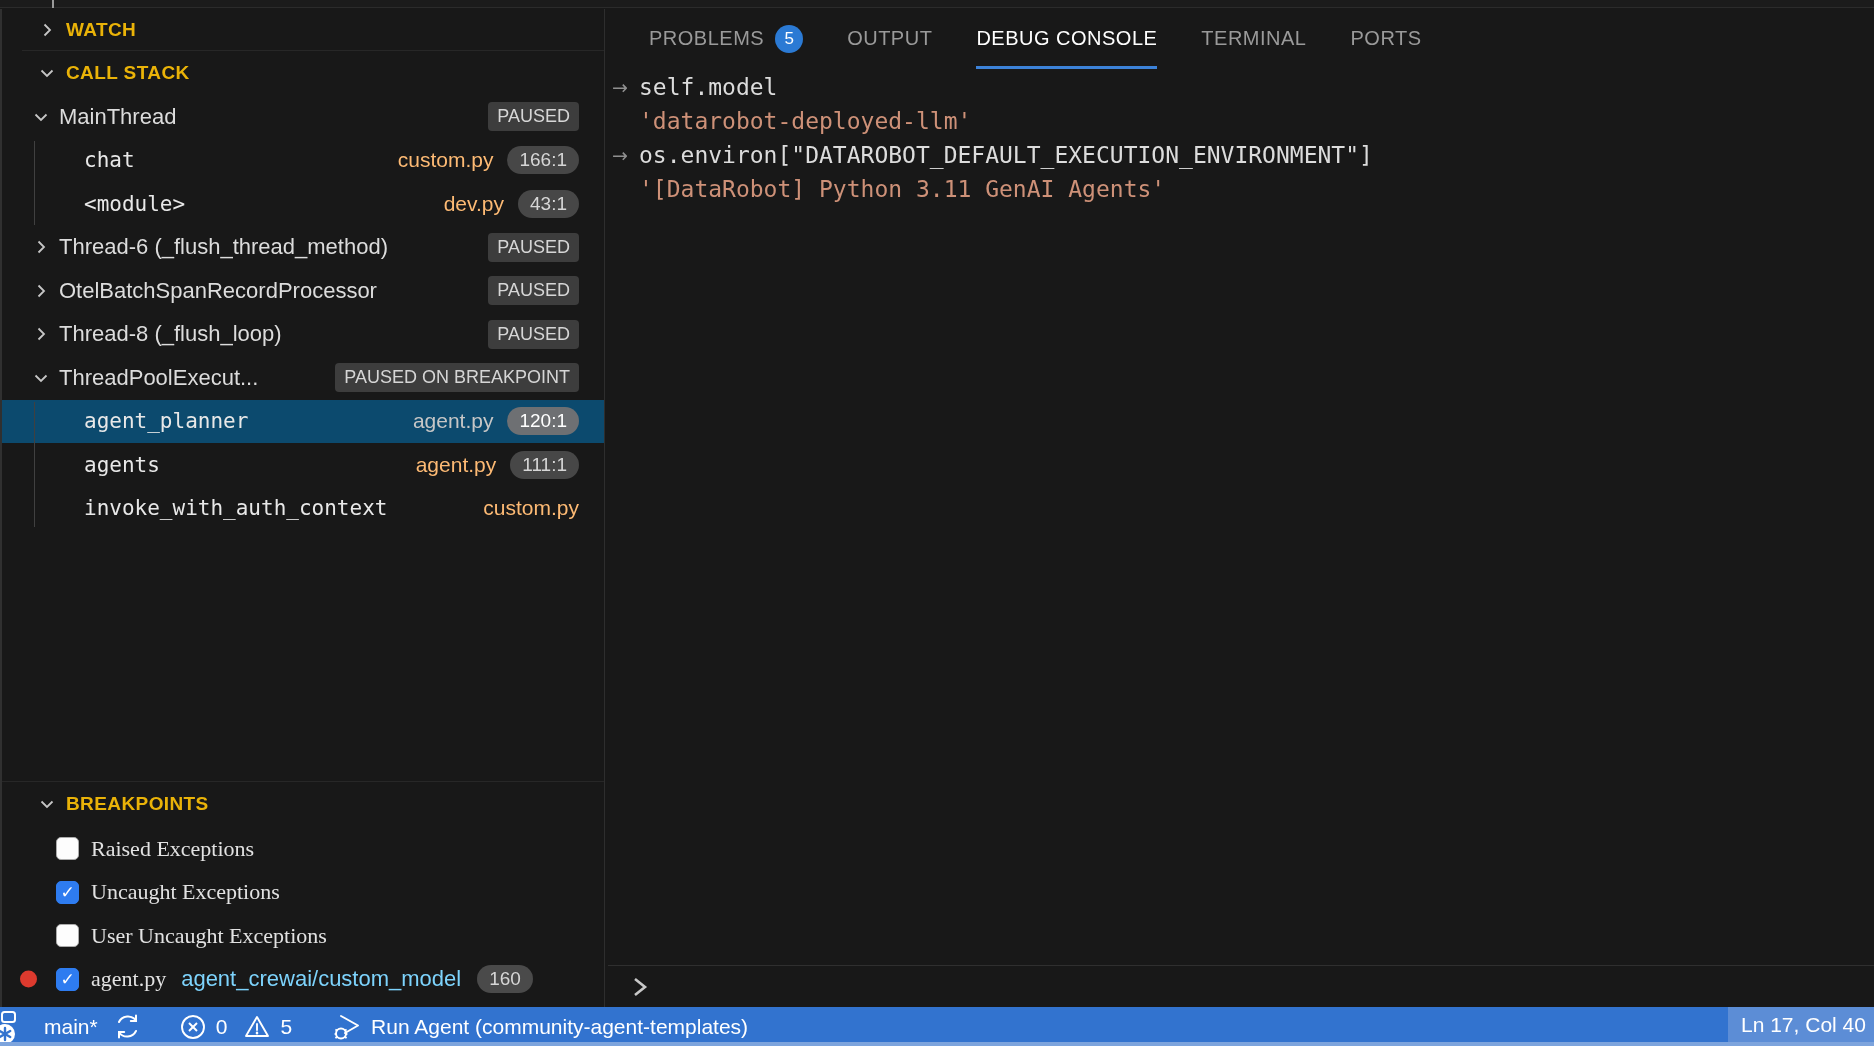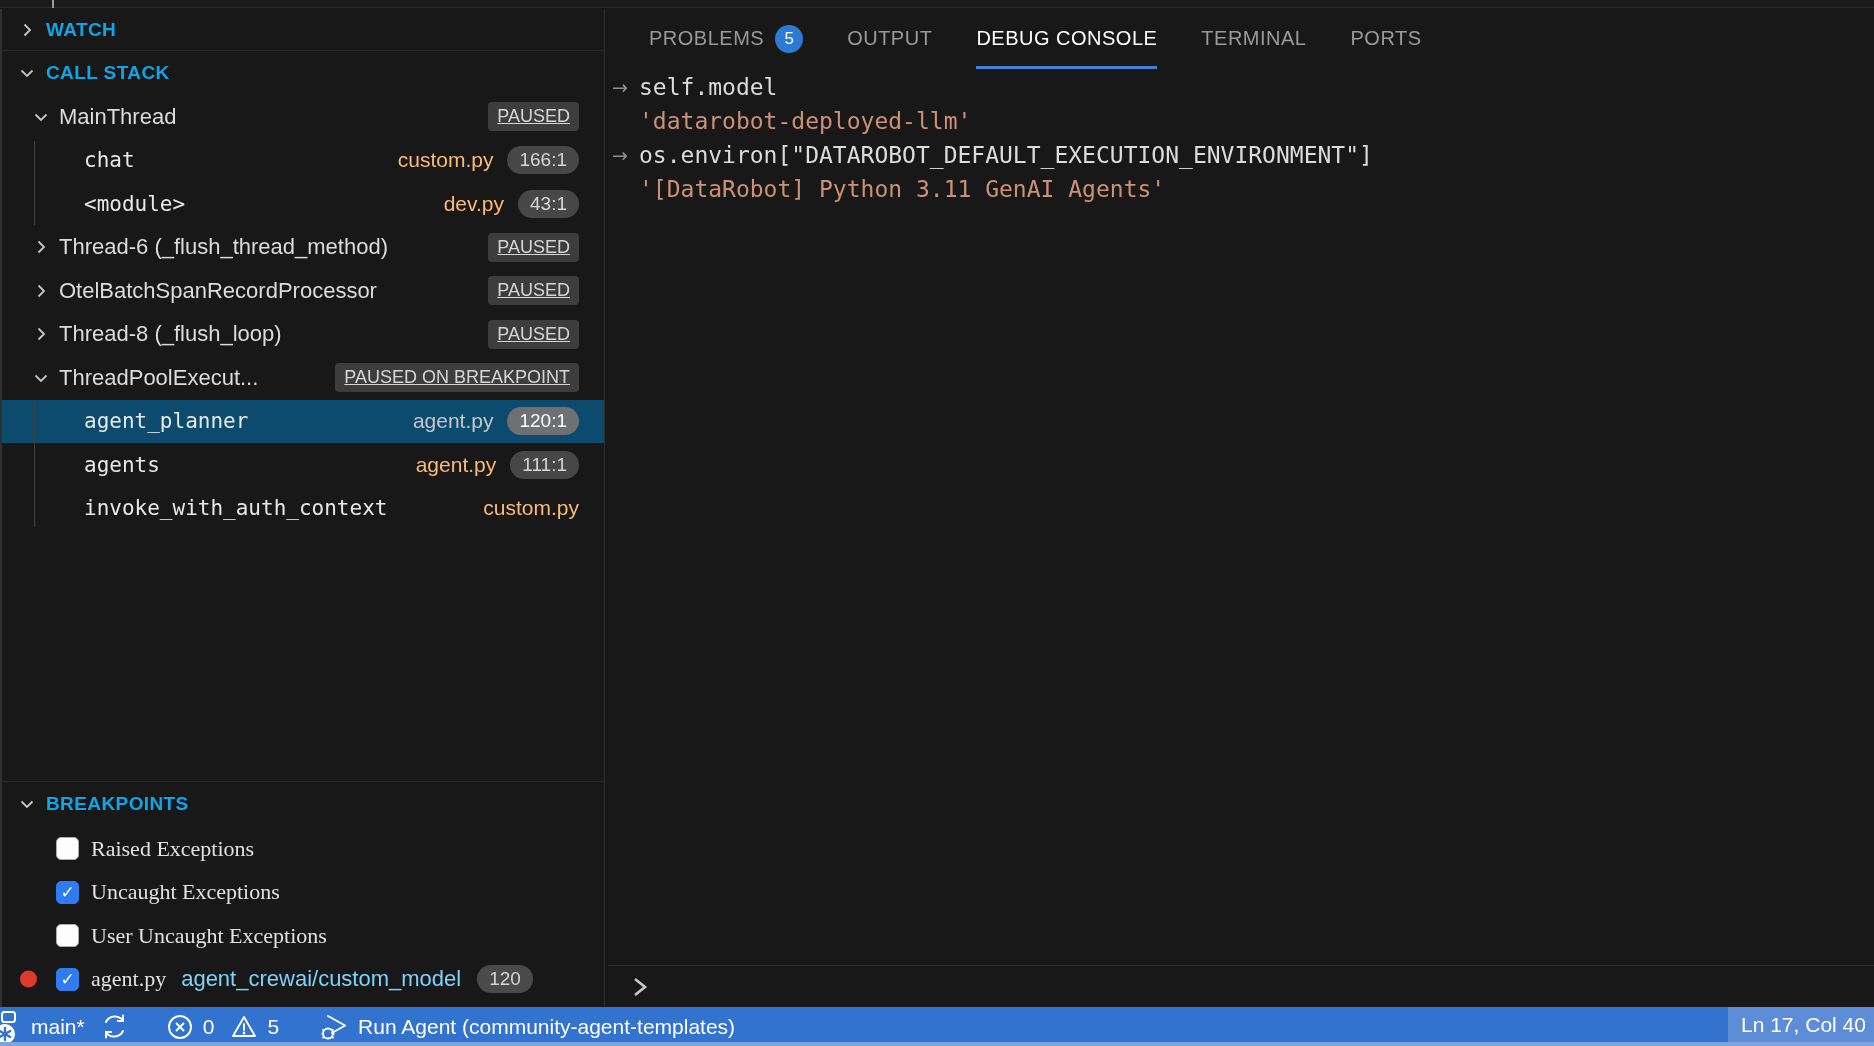--- a/index.html
+++ b/index.html
@@ -9,40 +9,40 @@
   
   .top-edge { position:absolute; left:0; top:0; width:1874px; height:8px;
               background:#1b1b1b; border-bottom:1px solid #2b2b2b; }
   .top-tick { position:absolute; left:52px; top:0; width:2px; height:8px; background:#9a9a9a; }
 
   
   .side-panel { position:absolute; left:0; top:9px; width:605px; height:998px;
                 background:#181818; border-right:1px solid #2e2e2e; border-left:2px solid #303030; }
 
   .section-header { display:flex; align-items:center; height:42px; padding-left:17px;
-                    color:#0ea5e9; font-weight:700; font-size:19px; letter-spacing:.4px; }
+                    color:#eab308; font-weight:700; font-size:19px; letter-spacing:.4px;margin-left:20px; }
   .section-header .chev { margin-right:11px; display:flex; }
   .watch-header { position:absolute; top:0; left:0; right:0; border-bottom:1px solid #272727; }
   .callstack-header { position:absolute; top:43px; left:0; right:0; }
   .bp-divider { position:absolute; top:772px; left:0; right:0; border-top:1px solid #272727; }
   .breakpoints-header { position:absolute; top:774px; left:0; right:0; }
 
   
   .stack-rows { position:absolute; top:86px; left:0; right:0; }
   .srow { position:relative; height:43.5px; display:flex; align-items:center; padding-right:25px; }
   .srow.selected { background:#0c4a6e; }
   .srow .chev { position:absolute; left:31px; display:flex; }
   .srow .tlabel { margin-left:57px; font-size:22px; color:#dcdcdc; white-space:nowrap; }
   .srow .flabel { margin-left:82px; font-family:"DejaVu Sans Mono", monospace; font-size:21px;
                   color:#e8e8e8; white-space:nowrap; }
   .srow .spacer { flex:1; }
   .srow .file { font-size:21px; color:#fdba74; margin-left:12px; white-space:nowrap; }
   .srow.selected .file { color:#c6c6c6; }
   .badge { background:#3d3d3d; color:#d6d6d6; font-size:18px; border-radius:4px;
-           padding:4px 9px; margin-left:14px; white-space:nowrap;text-decoration:underline; }
+           padding:4px 9px; margin-left:14px; white-space:nowrap; }
   .pill { background:#474747; color:#d6d6d6; font-size:19px; border-radius:16px;
           padding:3px 12px; margin-left:14px; white-space:nowrap; }
   .srow.selected .pill { background:#6e7073; color:#ffffff; }
   .guide { position:absolute; left:32px; width:1px; background:#404040; z-index:3; }
   .guide.g1 { top:46px; height:84px; }
   .guide.g2 { top:307px; height:125px; }
 
   
   .bp-rows { position:absolute; top:818px; left:0; right:0; }
   .bprow { position:relative; height:43.5px; display:flex; align-items:center; padding-left:54px; }
@@ -79,21 +79,21 @@
 
   .console-input-row { position:absolute; top:956px; left:0; right:0; height:42px;
                        border-top:1px solid #2f2f2f; display:flex; align-items:center; }
   .prompt-chev { margin-left:22px; display:flex; }
 
   
   .status-bar { position:absolute; left:0; bottom:0; width:1874px; height:39px; background:#3273cf;
                 color:#ffffff; display:flex; align-items:center; font-size:21px; overflow:hidden; }
   .status-bar .lbl { white-space:nowrap; }
   .sb-branch { margin-left:-6px; flex:0 0 auto; display:flex; }
-  .sb-main { margin-left:5px; }
+  .sb-main { margin-left:18px; }
   .sb-sync { margin-left:16px; display:flex; }
   .sb-err-ic { margin-left:38px; display:flex; }
   .sb-warn-ic { margin-left:16px; display:flex; }
   .sb-num { margin-left:9px; }
   .sb-debug-ic { margin-left:40px; display:flex; }
   .sb-run { margin-left:9px; }
   .cursor-block { position:absolute; right:0; top:0; bottom:4px; width:146px; background:#5c8dd6;
                   display:flex; align-items:center; padding-left:13px; }
   .bottom-glow { position:absolute; left:0; bottom:0; width:100%; height:4px; background:#7da4dd; }
 </style>
@@ -230,21 +230,21 @@
       </div>
       <div class="bprow">
         <span class="cbx"></span>
         <span class="blabel">User Uncaught Exceptions</span>
       </div>
       <div class="bprow">
         <span class="bp-dot"></span>
         <span class="cbx checked">✓</span>
         <span class="blabel">agent.py</span>
         <span class="bpath">agent_crewai/custom_model</span>
-        <span class="pill">120</span>
+        <span class="pill">160</span>
       </div>
     </div>
 </div>
 
 <div class="panel-area">
   <div class="tabs" id="tabs">
       <div class="tab">
         <span>PROBLEMS</span>
         <span class="tab-badge">5</span>
       </div>

